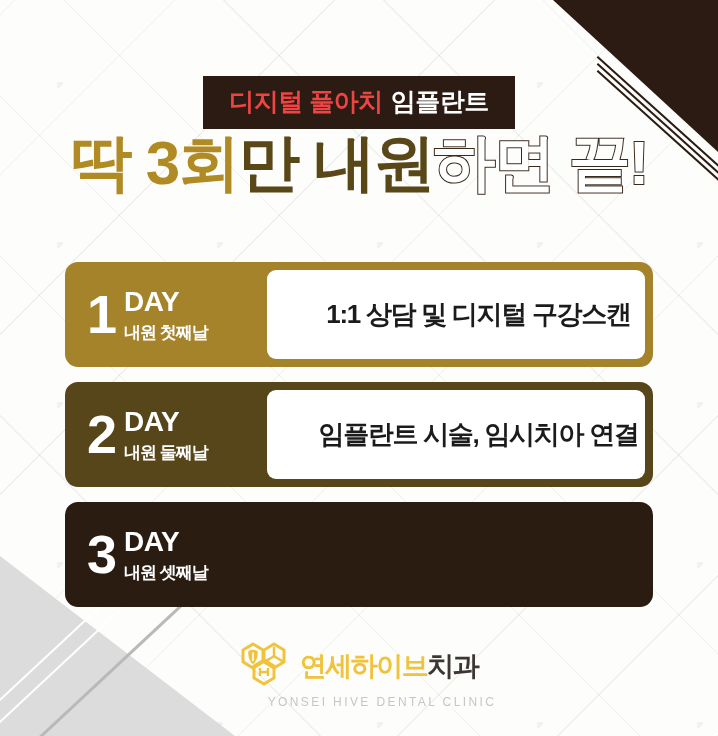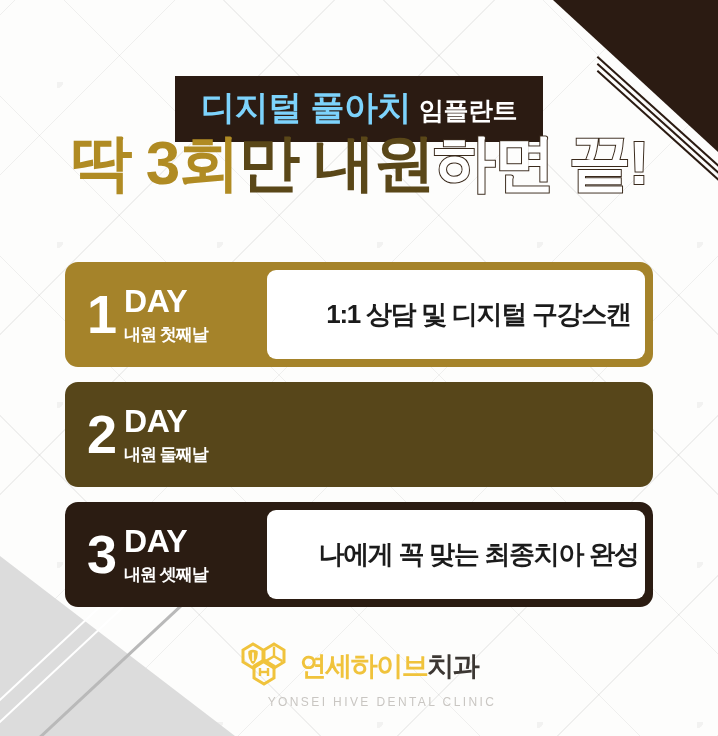--- a/index.html
+++ b/index.html
@@ -105,22 +105,22 @@
   }
   .badge {
     background: #2B1B12;
     padding: 9px 26px 11px 26px;
     display: inline-flex;
     align-items: baseline;
     gap: 8px;
     white-space: nowrap;
   }
   .badge .b-hi {
-    color: #7dd3fc;
-    font-size: 34px;
+    color: #ef4444;
+    font-size: 25px;
     font-weight: 700;
     letter-spacing: -0.5px;
   }
   .badge .b-lo {
     color: #ffffff;
     font-size: 25px;
     font-weight: 700;
     letter-spacing: -0.5px;
   }
 
@@ -170,21 +170,21 @@
     color: #ffffff;
   }
   .day-num {
     font-size: 54px;
     font-weight: 700;
     line-height: 0.92;
     letter-spacing: -2px;
   }
   .day-meta { display: flex; flex-direction: column; line-height: 1.04; }
   .day-word {
-    font-size: 32px;
+    font-size: 28px;
     font-weight: 700;
     letter-spacing: -0.5px;
   }
   .day-sub {
     font-size: 17px;
     font-weight: 700;
     letter-spacing: -1px;
     margin-top: 8px;
   }
   .card-right {
@@ -290,32 +290,32 @@
     </div>
 
     <div class="card c2">
       <div class="card-left">
         <span class="day-num">2</span>
         <span class="day-meta">
           <span class="day-word">DAY</span>
           <span class="day-sub">내원 둘째날</span>
         </span>
       </div>
+      <div class="card-right">
+        <span>임플란트 시술, 임시치아 연결</span>
+      </div>
     </div>
 
     <div class="card c3">
       <div class="card-left">
         <span class="day-num">3</span>
         <span class="day-meta">
           <span class="day-word">DAY</span>
           <span class="day-sub">내원 셋째날</span>
         </span>
-      </div>
-      <div class="card-right">
-        <span>나에게 꼭 맞는 최종치아 완성</span>
       </div>
     </div>
 
   </div>
 
   <div class="logo">
     <div class="logo-row">
       <span>
         <svg width="52" height="44" viewBox="0 0 52 44" aria-hidden="true">
           <g fill="none" stroke="#F0C33C" stroke-width="3">

